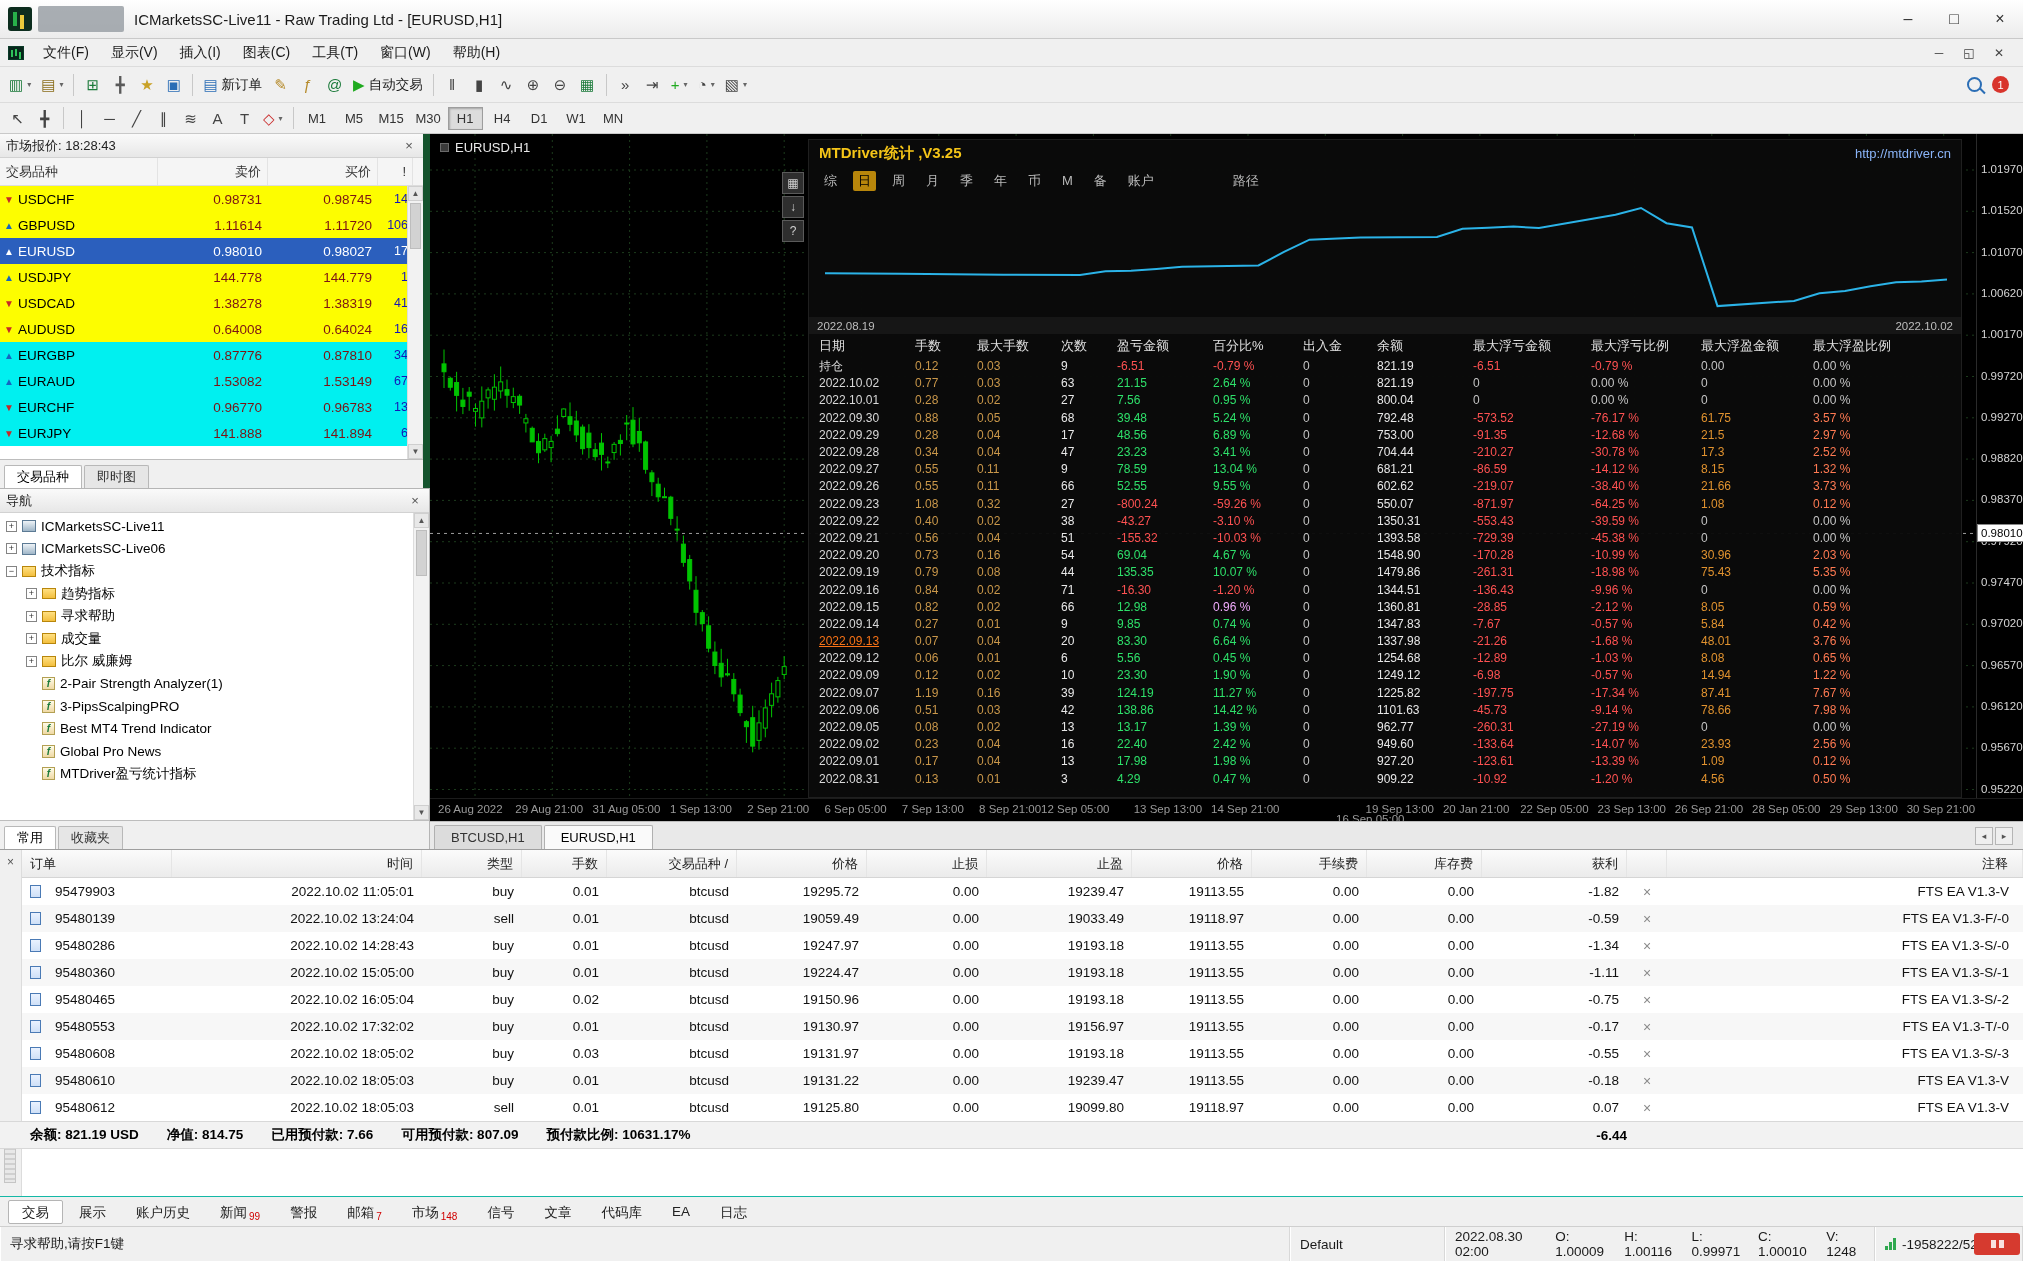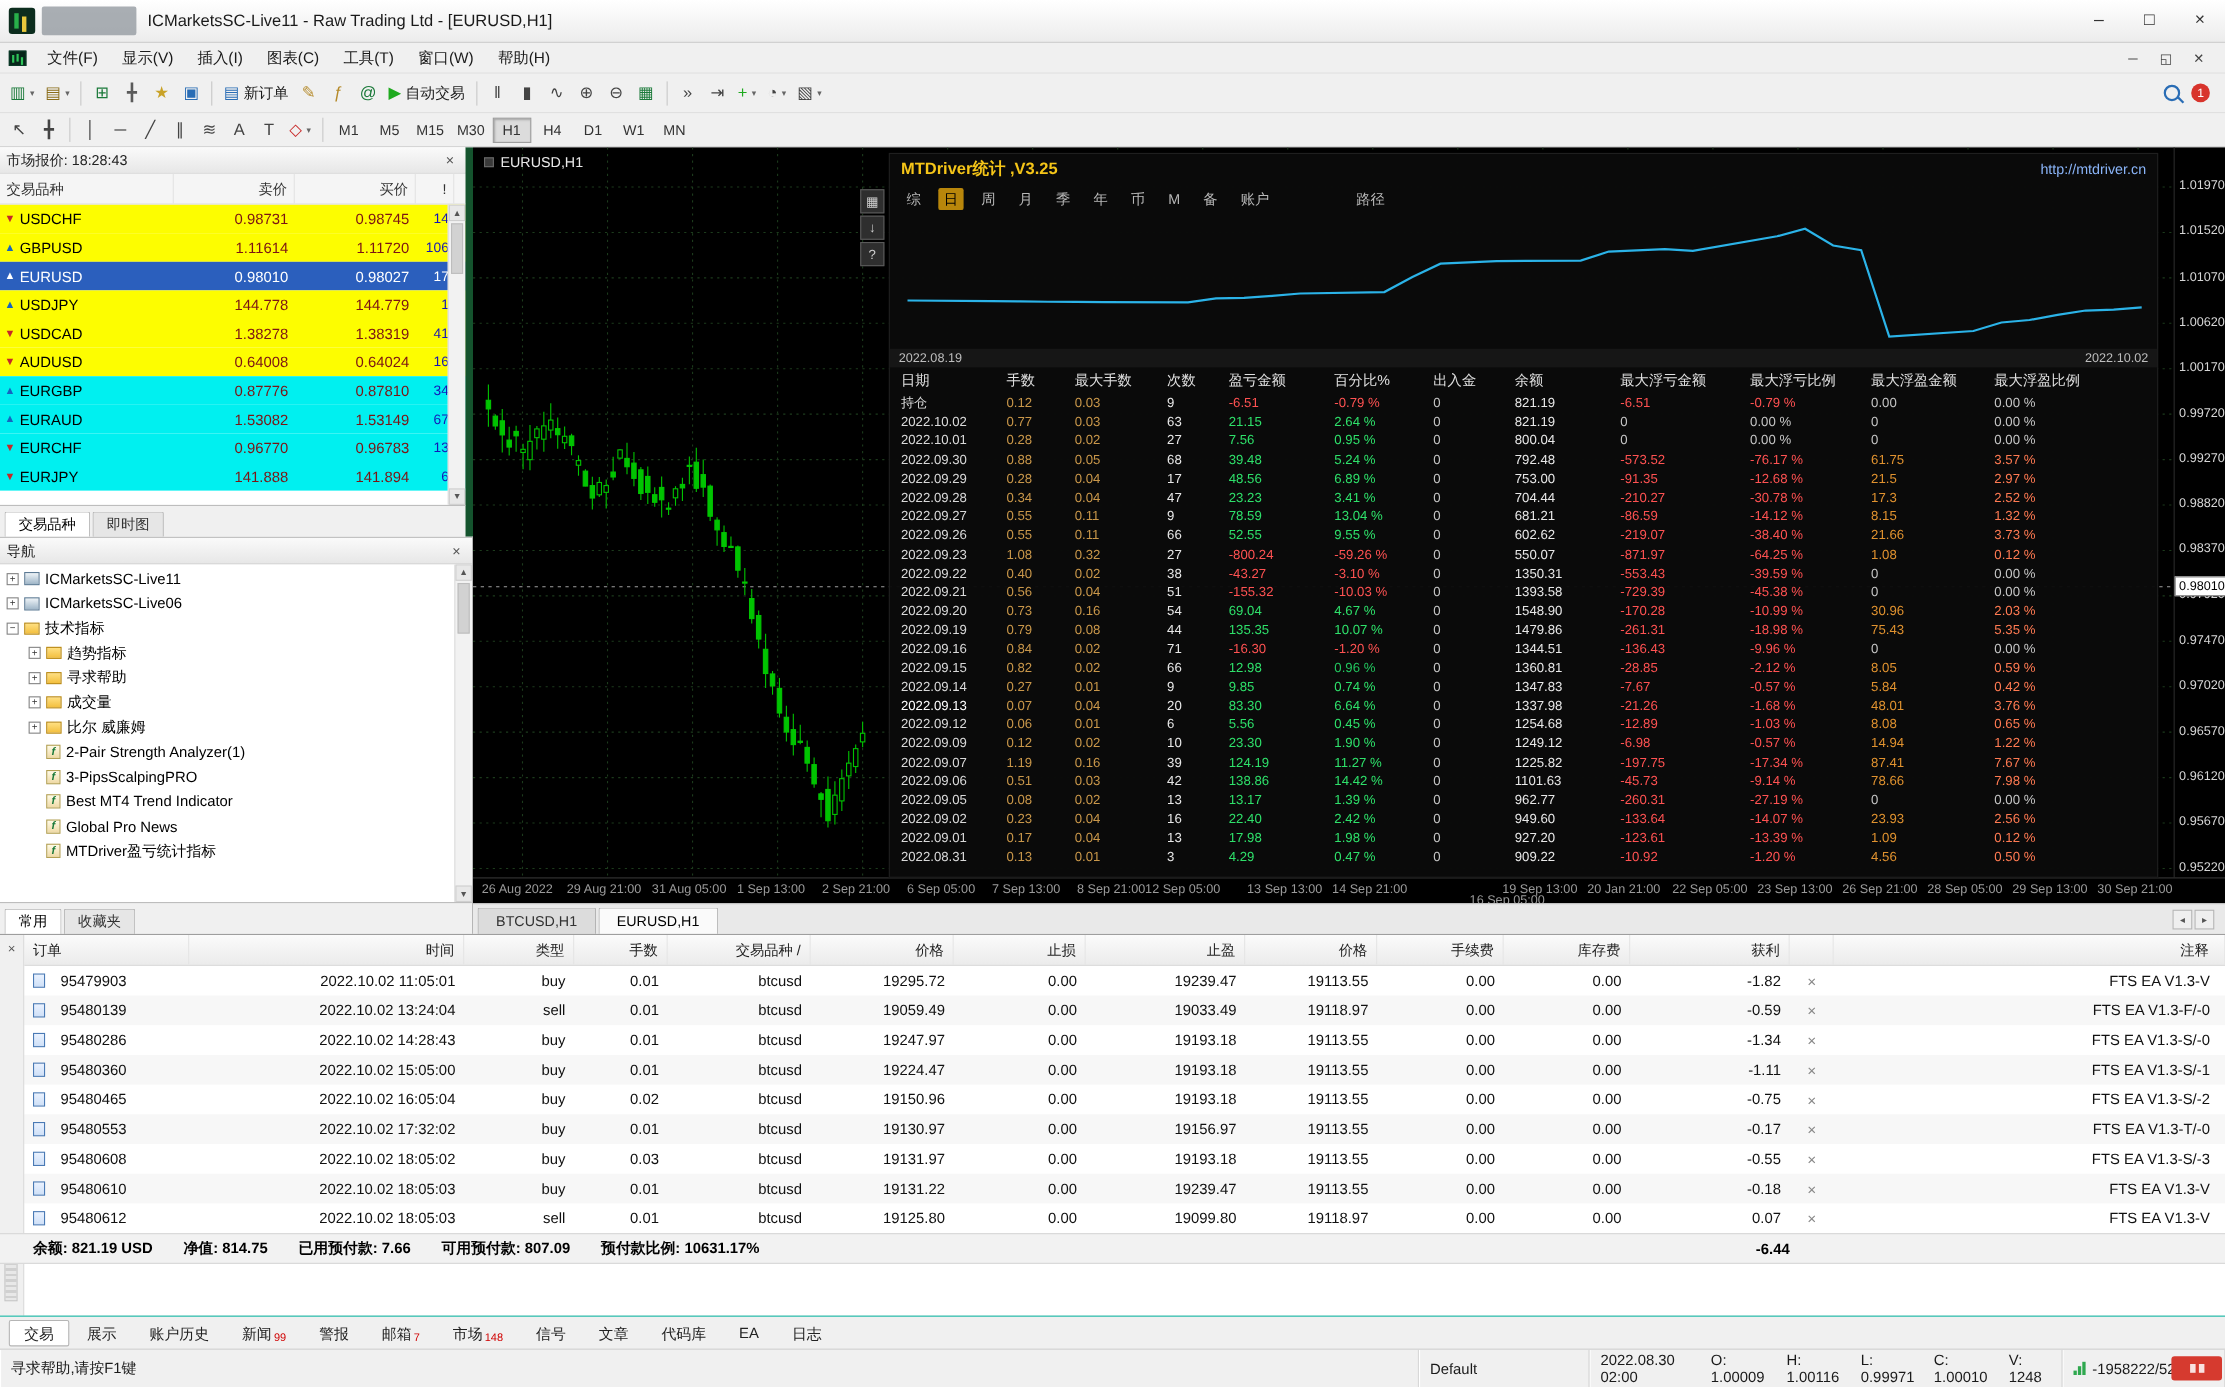--- a/index.html
+++ b/index.html
@@ -914,21 +914,21 @@
           <span style="color: rgb(255, 82, 82);">-9.96 %</span>
           <span style="color: rgb(196, 196, 196);">0</span>
           <span style="color: rgb(196, 196, 196);">0.00 %</span>
         </div>
         <div class="mtd-grid mtd-row">
           <span style="color: rgb(217, 217, 217);">2022.09.15</span>
           <span style="color: rgb(201, 151, 74);">0.82</span>
           <span style="color: rgb(201, 151, 74);">0.02</span>
           <span style="color: rgb(232, 232, 232);">66</span>
           <span style="color: rgb(46, 224, 106);">12.98</span>
-          <span style="color: #22c55e;">0.96 %</span>
+          <span style="color: #f0abfc;">0.96 %</span>
           <span style="color: rgb(196, 196, 196);">0</span>
           <span style="color: rgb(232, 232, 232);">1360.81</span>
           <span style="color: rgb(255, 82, 82);">-28.85</span>
           <span style="color: rgb(255, 82, 82);">-2.12 %</span>
           <span style="color: rgb(224, 146, 47);">8.05</span>
           <span style="color: rgb(255, 122, 82);">0.59 %</span>
         </div>
         <div class="mtd-grid mtd-row">
           <span style="color: rgb(217, 217, 217);">2022.09.14</span>
           <span style="color: rgb(201, 151, 74);">0.27</span>
@@ -937,21 +937,21 @@
           <span style="color: rgb(46, 224, 106);">9.85</span>
           <span style="color: rgb(46, 224, 106);">0.74 %</span>
           <span style="color: rgb(196, 196, 196);">0</span>
           <span style="color: rgb(232, 232, 232);">1347.83</span>
           <span style="color: rgb(255, 82, 82);">-7.67</span>
           <span style="color: rgb(255, 82, 82);">-0.57 %</span>
           <span style="color: rgb(224, 146, 47);">5.84</span>
           <span style="color: rgb(255, 122, 82);">0.42 %</span>
         </div>
         <div class="mtd-grid mtd-row">
-          <span style="color: #ffffff;">2022.09.13</span>
+          <span style="color: #f97316; text-decoration: underline;">2022.09.13</span>
           <span style="color: rgb(201, 151, 74);">0.07</span>
           <span style="color: rgb(201, 151, 74);">0.04</span>
           <span style="color: rgb(232, 232, 232);">20</span>
           <span style="color: rgb(46, 224, 106);">83.30</span>
           <span style="color: rgb(46, 224, 106);">6.64 %</span>
           <span style="color: rgb(196, 196, 196);">0</span>
           <span style="color: rgb(232, 232, 232);">1337.98</span>
           <span style="color: rgb(255, 82, 82);">-21.26</span>
           <span style="color: rgb(255, 82, 82);">-1.68 %</span>
           <span style="color: rgb(224, 146, 47);">48.01</span>

